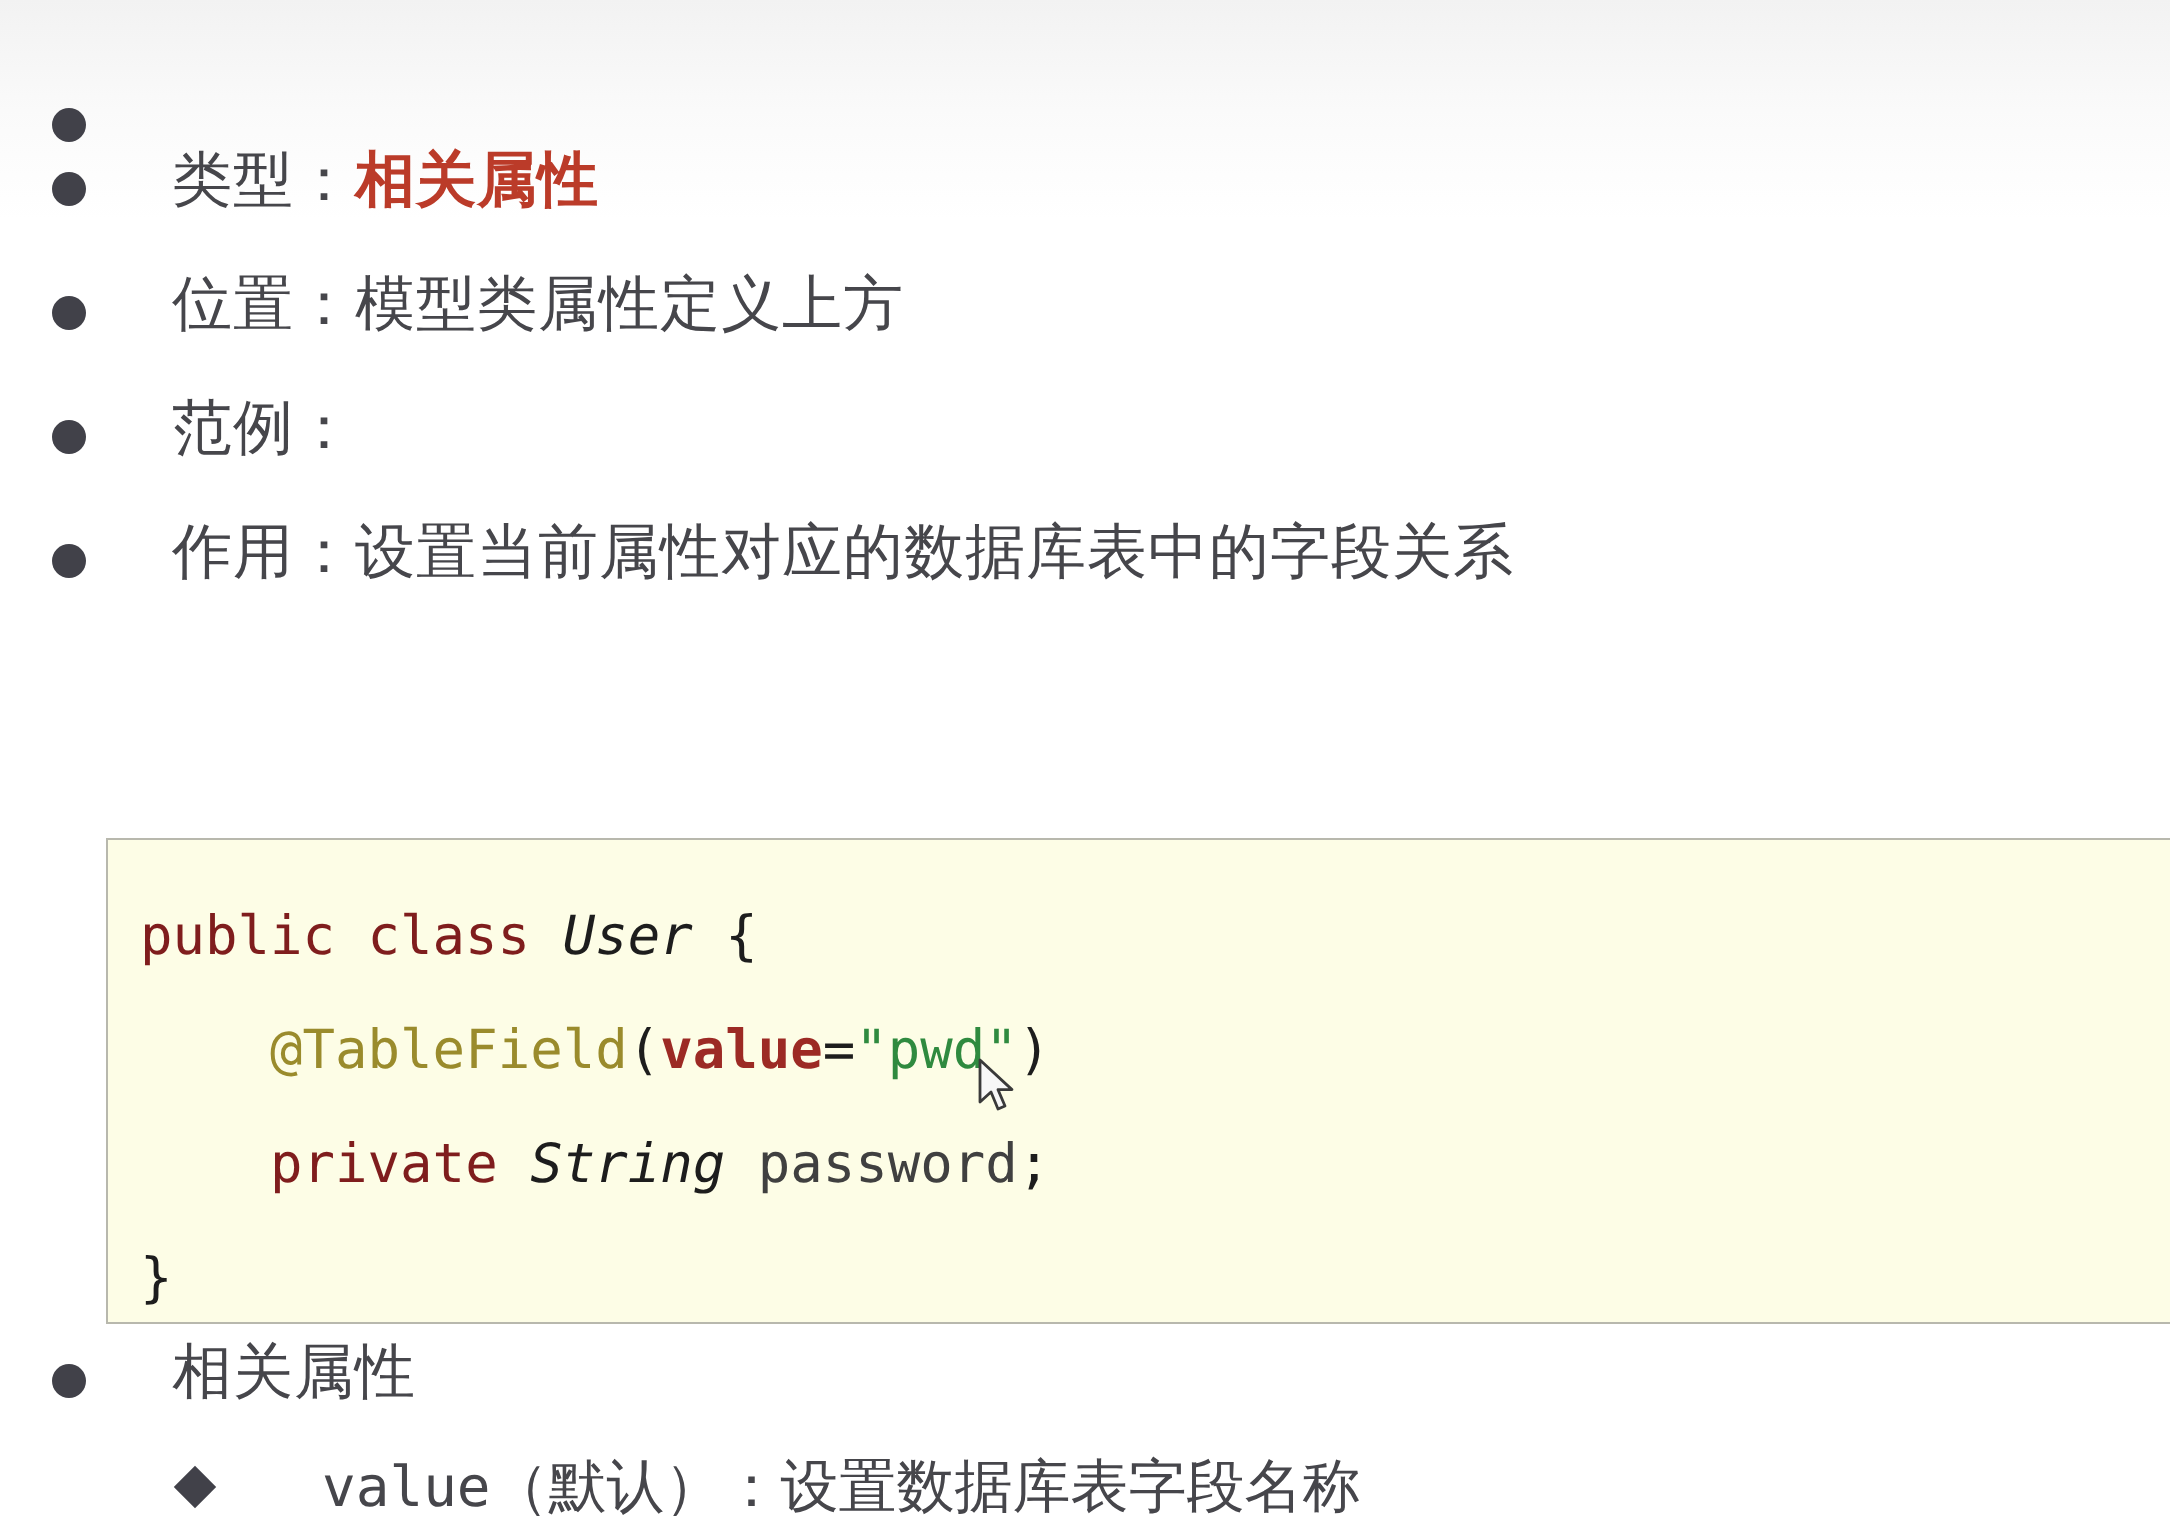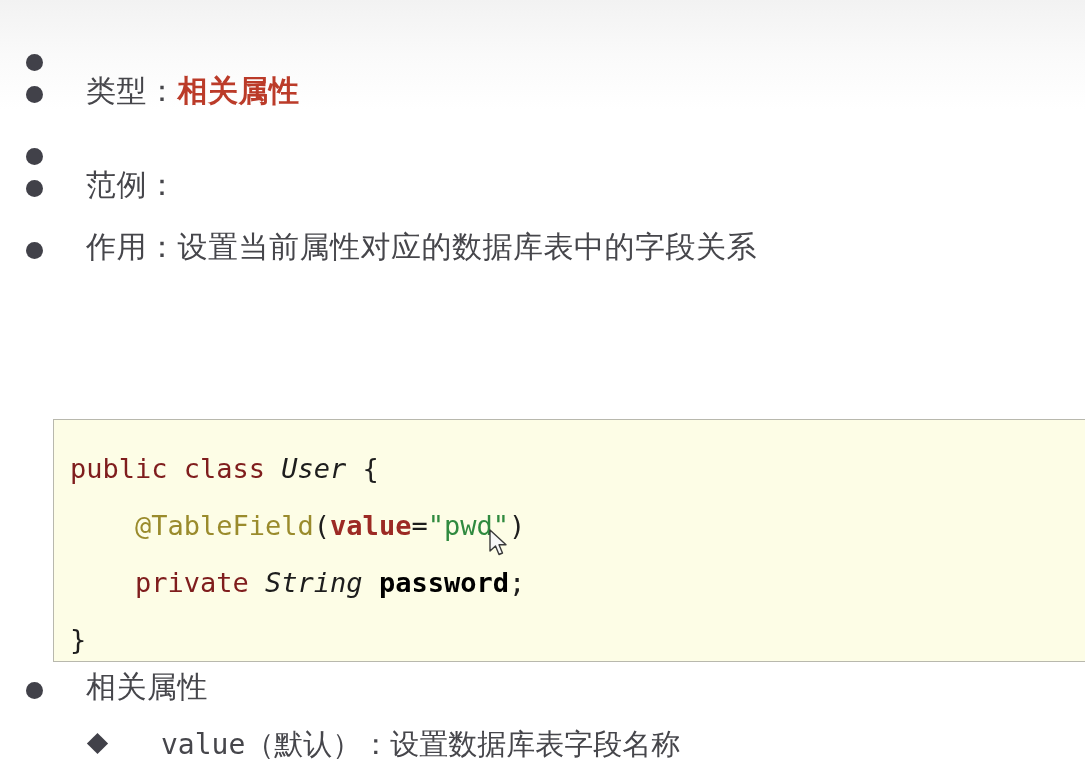--- a/index.html
+++ b/index.html
@@ -99,21 +99,21 @@
     line-height: 57px;
     white-space: pre;
     color: #1c1c1c;
   }
 
   .tok-kw      { color: #7f1d1d; }
   .tok-type    { color: #1d1d1d; font-style: italic; }
   .tok-anno    { color: #9a8b2c; }
   .tok-attr    { color: #9c2a24; font-weight: bold; }
   .tok-str     { color: #2f8a3f; }
-  .tok-field   { color: #000000; font-weight: bold; }
+  .tok-field   { color: #404040; }
   .tok-punc    { color: #1d1d1d; }
 
   
   .lower-block {
     position: absolute;
     left: 0;
     top: 628px;
     width: 100%;
   }
 
@@ -168,20 +168,21 @@
       <span class="bullet-dot"></span>
     </li>
 
     <li class="bullet-item row-2">
       <span class="bullet-dot"></span>
       <span class="bullet-text"><span>类型：</span><span class="accent-red">相关属性</span></span>
     </li>
 
     <li class="bullet-item row-3">
       <span class="bullet-dot"></span>
+      <span class="bullet-text"><span>位置：</span><span>模型类属性定义上方</span></span>
     </li>
 
     <li class="bullet-item row-5">
       <span class="bullet-dot"></span>
       <span class="bullet-text"><span>范例：</span></span>
     </li>
 
     <li class="bullet-item row-4">
       <span class="bullet-dot"></span>
       <span class="bullet-text"><span>作用：</span><span>设置当前属性对应的数据库表中的字段关系</span></span>

